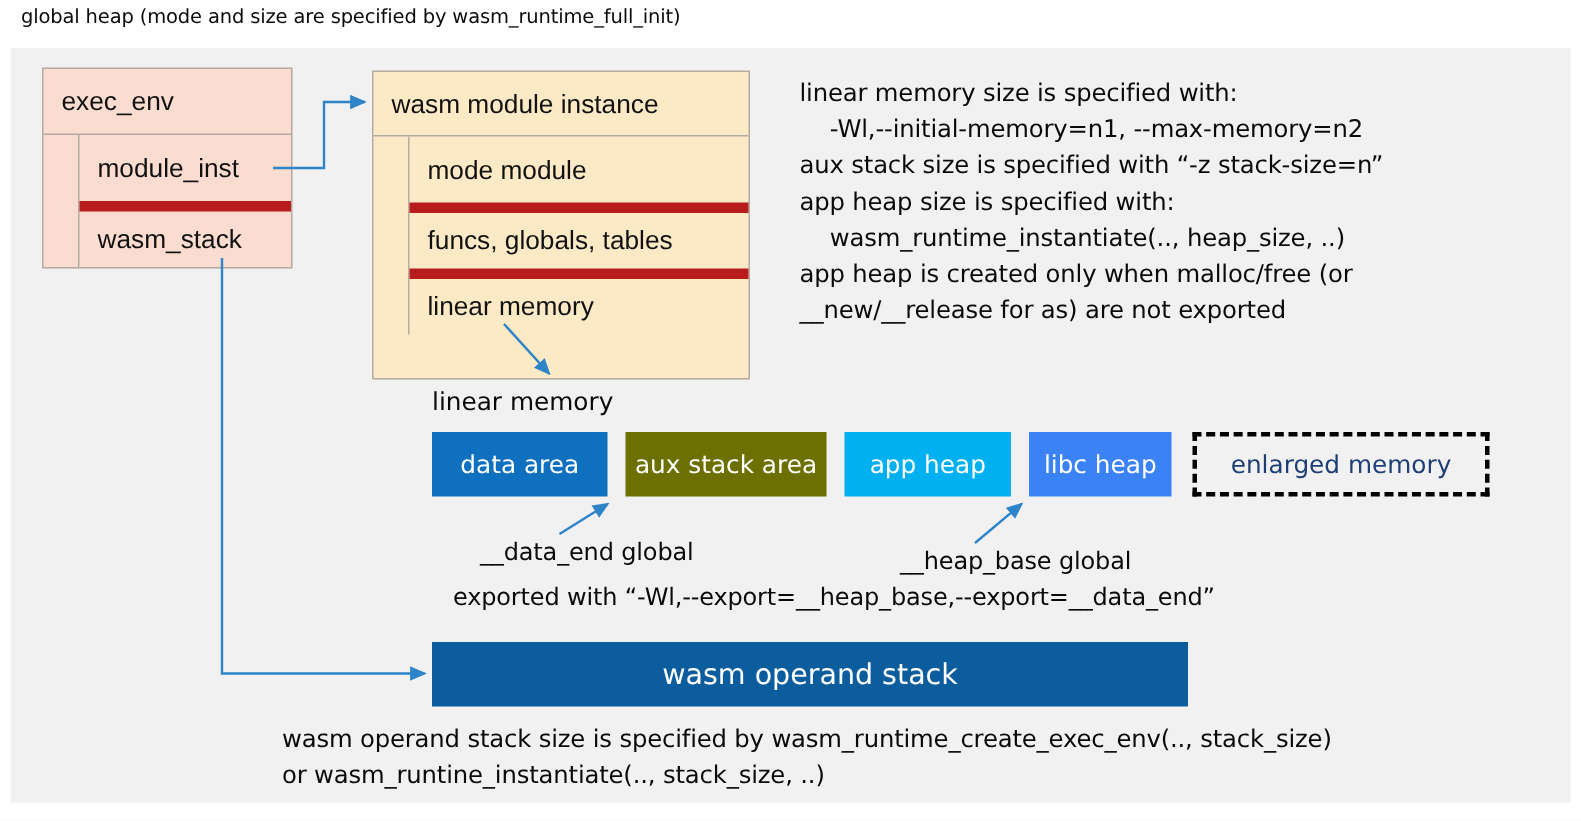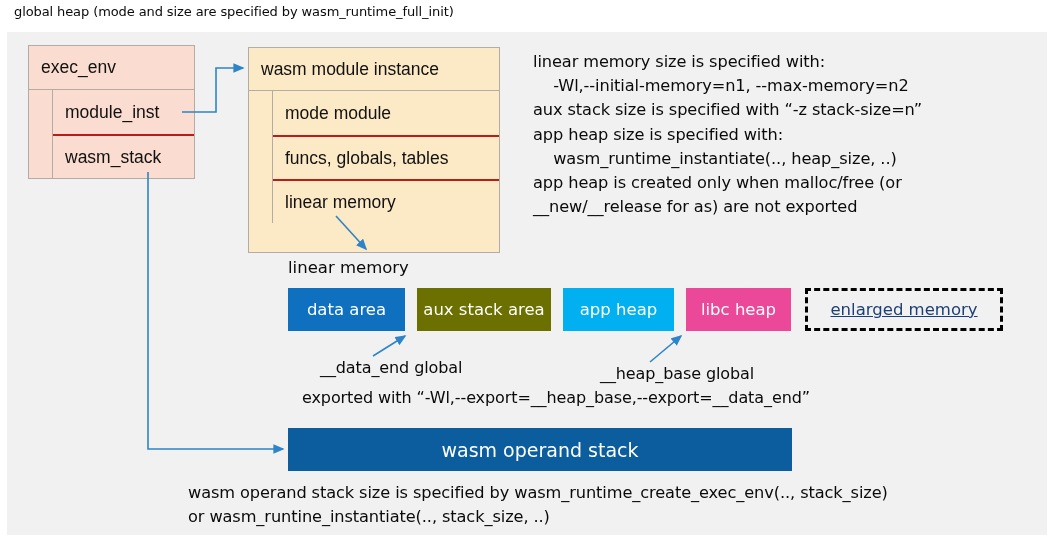--- a/index.html
+++ b/index.html
@@ -51,21 +51,21 @@
   .struct .gutter { box-sizing: border-box; border-right: 1px solid #b3aca4; flex: none; }
   .struct .rows { flex: 1 1 auto; box-sizing: border-box; }
   .struct .row {
     box-sizing: border-box;
     display: flex; align-items: center;
     padding-left: 12px;
     font-size: 17.5px;
     color: #111;
     white-space: nowrap;
   }
-  .struct .row + .row { border-top: 2px solid #b91c1c; }
+  .struct .row + .row { border-top: 7px solid #b91c1c; }
 
   #exec-env { left: 28px; top: 45px; width: 167px; height: 134px; background: #fadcd0; }
   #exec-env .hdr { height: 44px; }
   #exec-env .gutter { width: 24px; }
   #exec-env .rows { height: 88px; }
   #exec-env .row { height: 44px; }
 
   #module-instance { left: 248px; top: 47px; width: 252px; height: 206px; background: #fce9c6; }
   #module-instance .hdr { height: 43px; }
   #module-instance .gutter { width: 24px; }
@@ -101,21 +101,20 @@
     font-size: 16.5px;
     color: #ffffff;
     box-sizing: border-box;
     white-space: nowrap;
   }
   .seg.dashed {
     border: 3px dashed #000000;
     background: #f1f1f1;
     color: #1d3f75;
     margin-left: 2px;
-    text-decoration: underline;
   }
 
   
   .anno {
     position: absolute;
     font-size: 16px;
     color: #0a0a0a;
     white-space: nowrap;
     letter-spacing: -0.1px;
   }
@@ -179,21 +178,21 @@
 app heap size is specified with:
     wasm_runtime_instantiate(.., heap_size, ..)
 app heap is created only when malloc/free (or
 __new/__release for as) are not exported</div>
 
   <div id="linmem-label">linear memory</div>
   <div id="memory-bar">
       <div class="seg" style="width: 117px; background: rgb(15, 112, 192);">data area</div>
       <div class="seg" style="width: 134px; background: rgb(107, 112, 0);">aux stack area</div>
       <div class="seg" style="width: 111px; background: rgb(0, 176, 240);">app heap</div>
-      <div class="seg" style="width: 105px; background: #ec4899;">libc heap</div>
+      <div class="seg" style="width: 95px; background: #3b82f6;">libc heap</div>
       <div class="seg dashed" style="width: 198px;">enlarged memory</div>
     </div>
 
   <div class="anno" id="data-end-label">__data_end global</div>
   <div class="anno" id="heap-base-label">__heap_base global</div>
   <div class="anno" id="export-note">exported with “-Wl,--export=__heap_base,--export=__data_end”</div>
 
   <div id="operand-stack">
     <span>wasm operand stack</span>
   </div>

